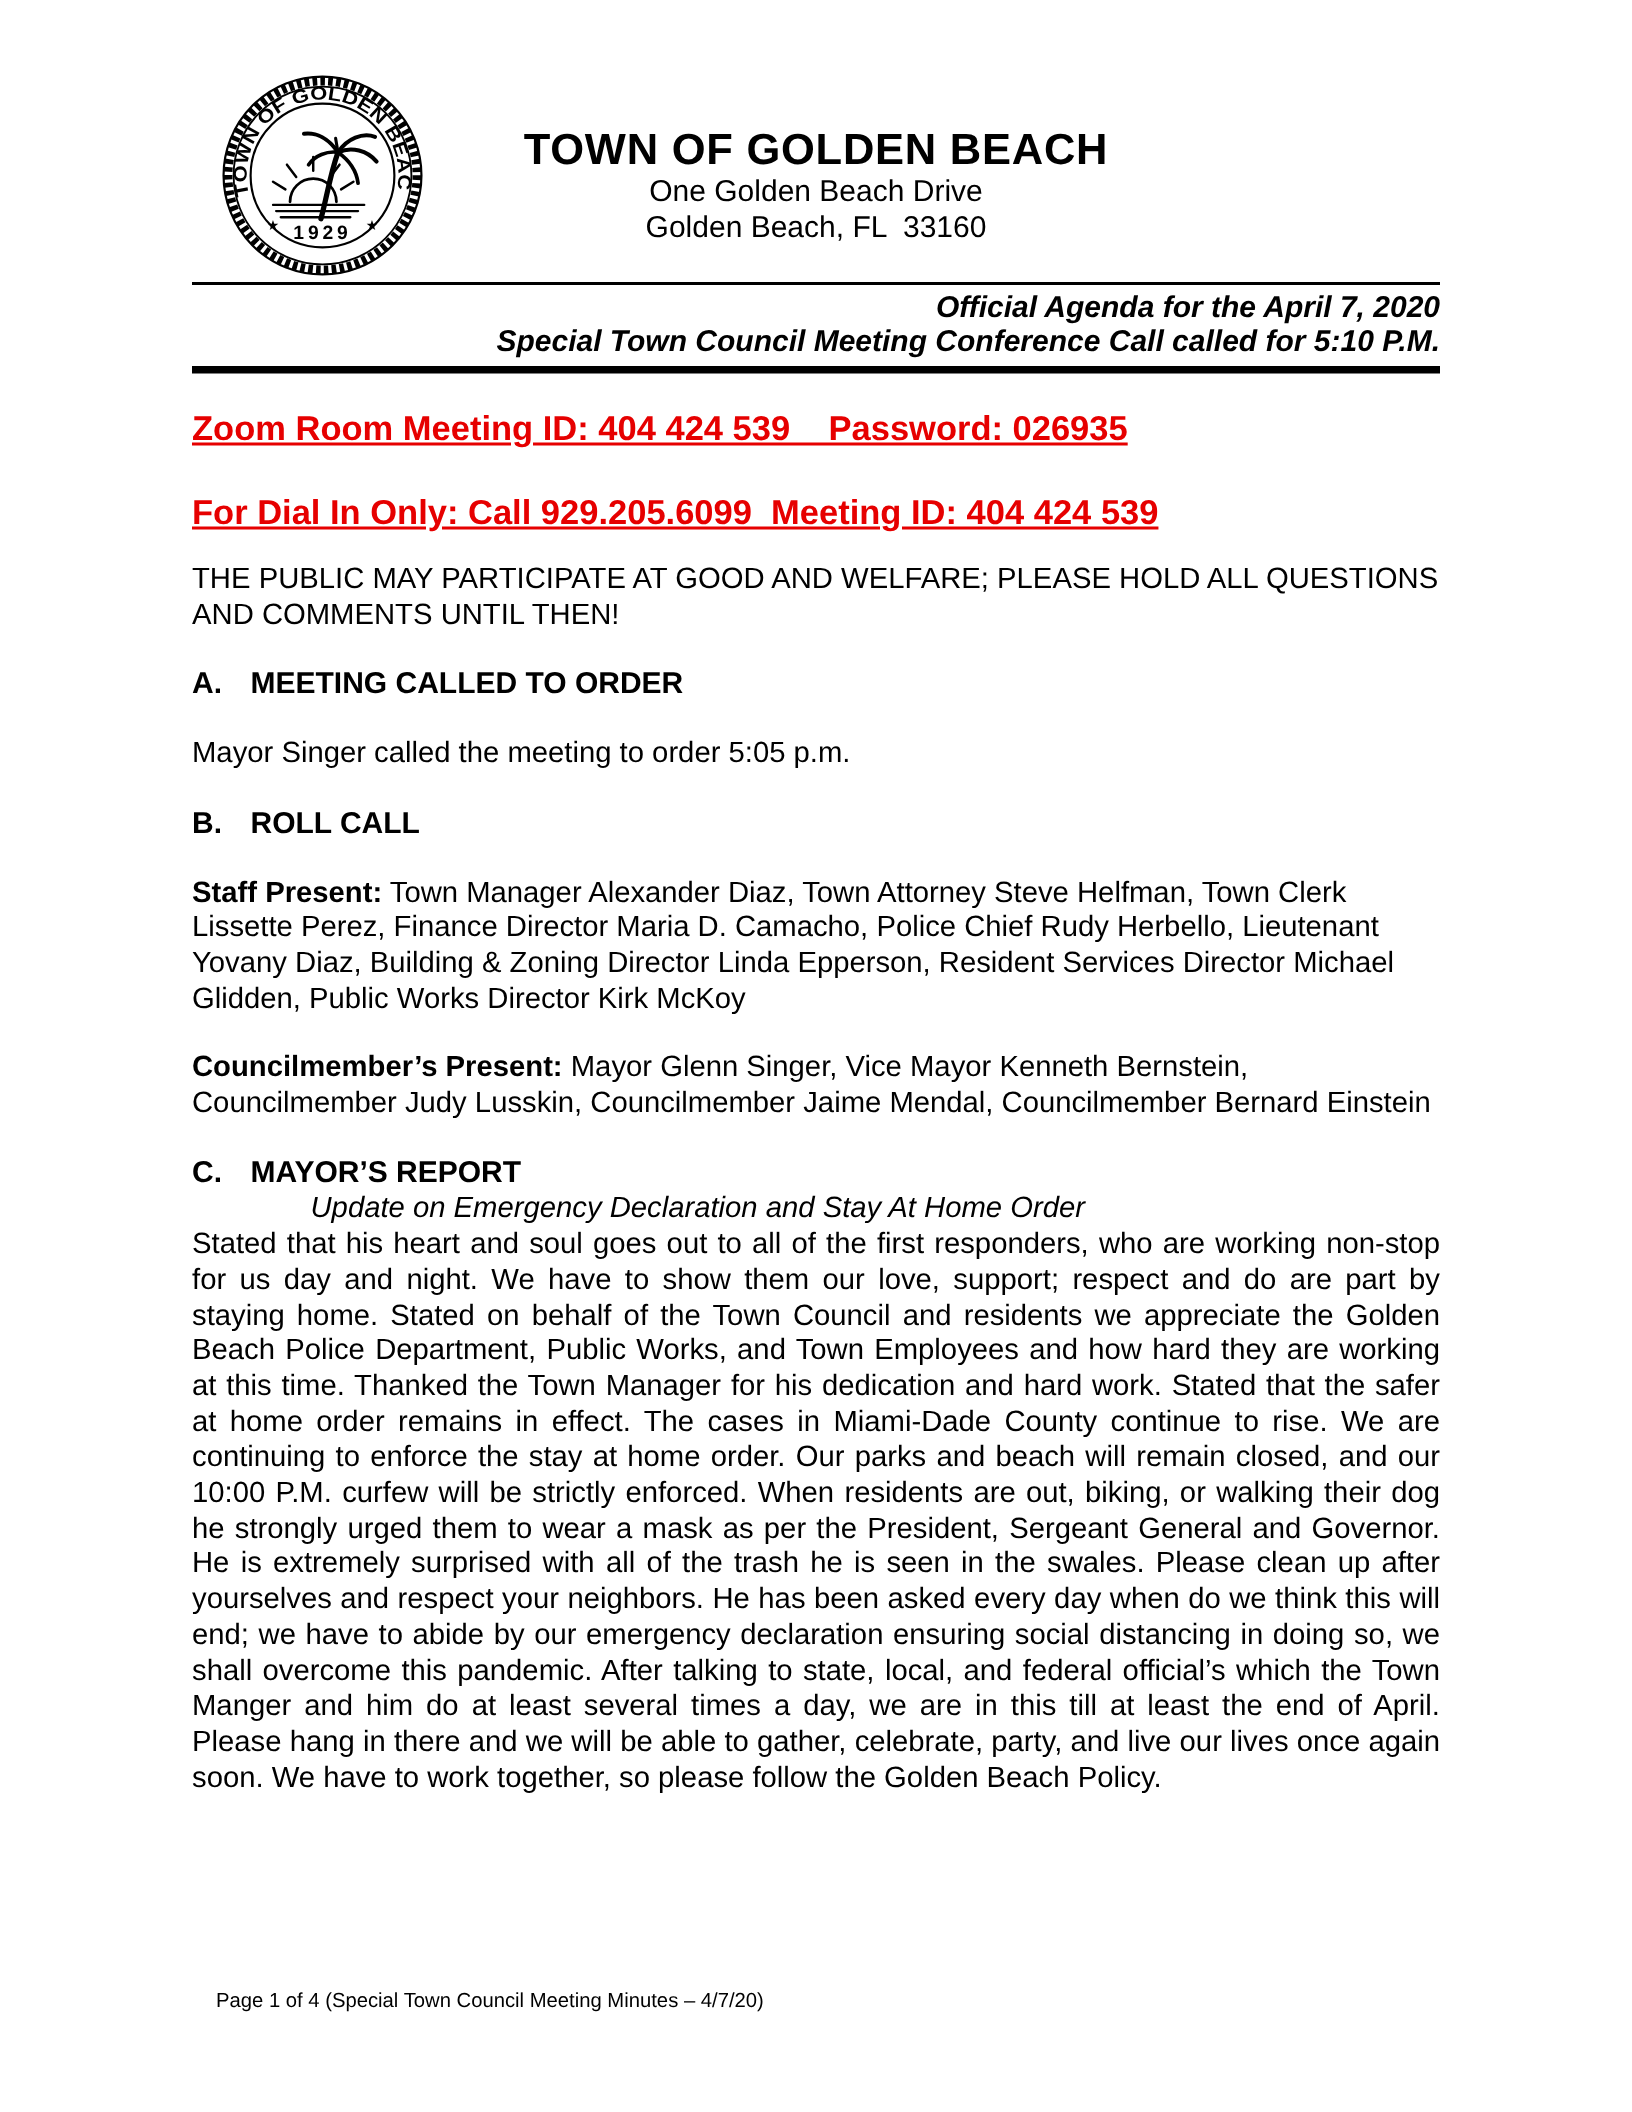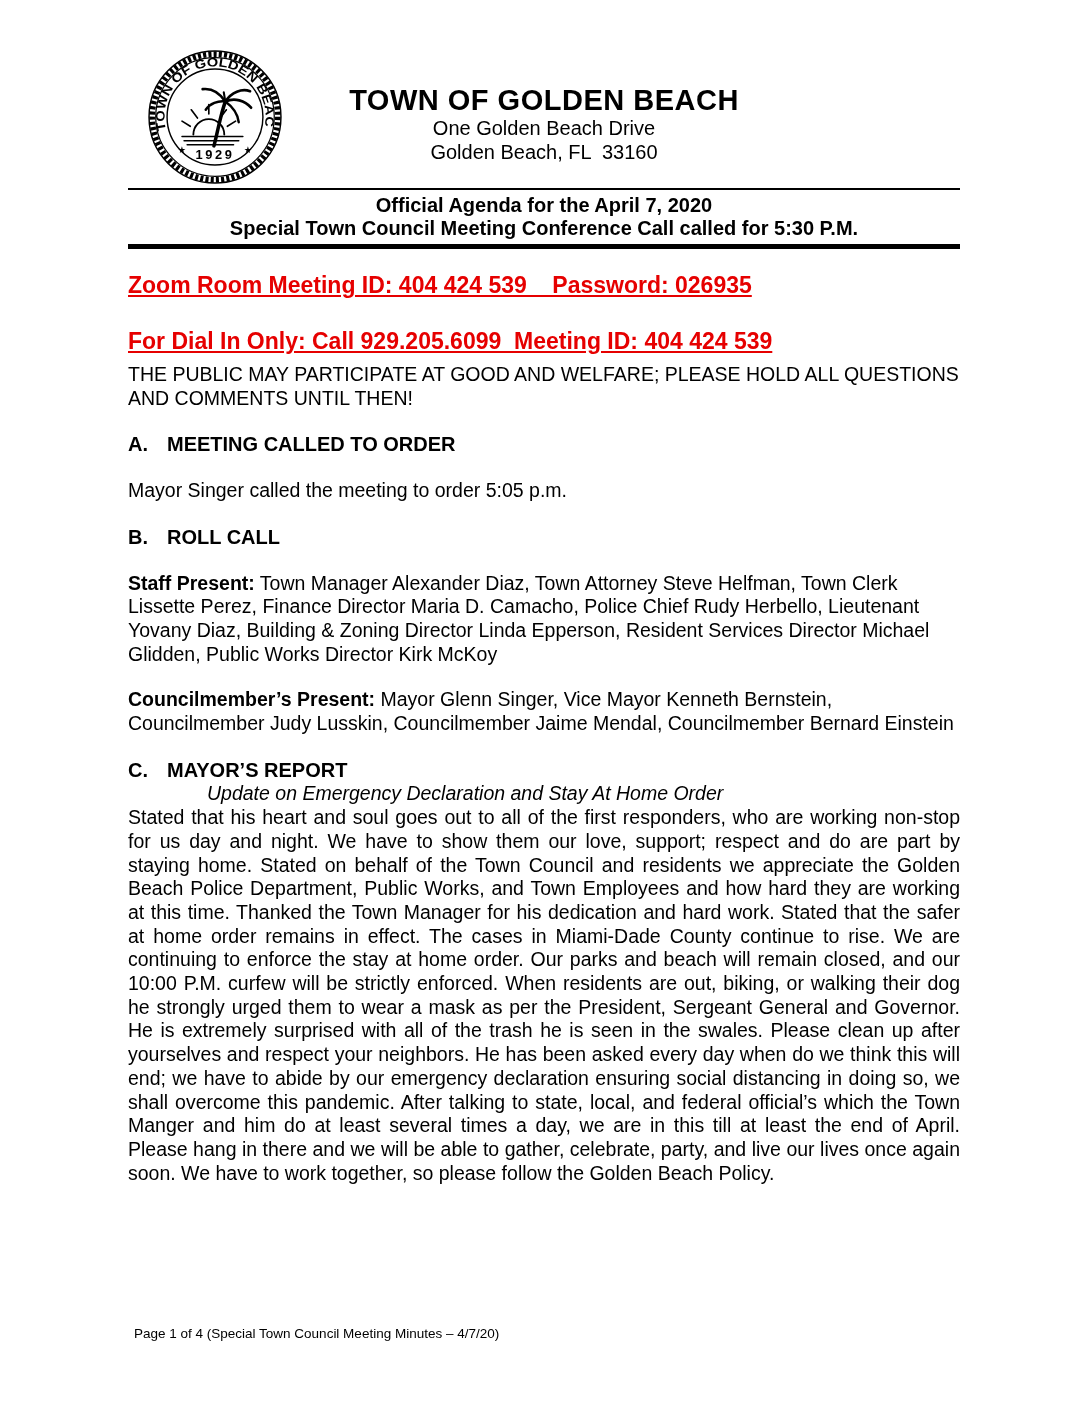--- a/index.html
+++ b/index.html
@@ -16,39 +16,39 @@
   .seal svg { width:100%; height:100%; }
   .seal text { font-family:"Liberation Sans", sans-serif; fill:#000; }
 
   .org-block { padding-top:84px; text-align:center; }
   .org-name { font-size:29px; font-weight:bold; letter-spacing:0.5px; line-height:32px; }
   .org-addr { font-size:20px; font-weight:normal; line-height:24px; white-space:pre-wrap; }
 
   .rule-thin  { border-top:2px solid #000; margin-top:24px; }
   .rule-thick { border-top:5px solid #000; margin-top:4px; }
 
-  .agenda { text-align:center; font-weight:bold; font-size:20px; line-height:23px; padding-top:4px; }
+  .agenda { text-align:right; font-weight:bold; font-size:20px; line-height:23px; padding-top:4px;font-style:italic; }
 
   .red-line {
     text-align:left; font-weight:bold; font-size:23px; line-height:27px;
     color:var(--accent,#e00000); text-decoration:underline; white-space:pre-wrap;
     margin-top:23px;
   }
   .red-line + .red-line { margin-top:29px; }
 
   .body-text { font-size:19.5px; line-height:23.7px; margin-top:22px; }
   .lead { font-weight:bold; }
 
   h2.section { font-size:20px; font-weight:bold; line-height:23.7px; margin-top:23px; }
   .sec-letter { display:inline-block; width:39px; }
 
   .subtitle  { font-size:19.5px; line-height:23.7px; margin-top:0; padding-left:79px;font-style:italic; }
   .justified { text-align:justify; margin-top:0; }
 
-  .footer { position:absolute; left:134px; top:1326px; font-size:13.5px; line-height:16px; }
+  .footer { position:absolute; left:144px; top:1326px; font-size:13.5px; line-height:16px; }
 </style>
 </head>
 <body>
 
 <div class="page">
 
   <div class="seal">
     <svg viewBox="0 0 130 130">
 
       <circle cx="65" cy="65" r="64" fill="none" stroke="#000" stroke-width="1.4"></circle>
@@ -98,29 +98,29 @@
     <header class="org-block">
       <div class="org-name">TOWN OF GOLDEN BEACH</div>
       <div class="org-addr">One Golden Beach Drive</div>
       <div class="org-addr">Golden Beach, FL  33160</div>
     </header>
 
     <div class="rule-thin"></div>
 
     <div class="agenda">
       <div>Official Agenda for the April 7, 2020</div>
-      <div>Special Town Council Meeting Conference Call called for 5:30 P.M.</div>
+      <div>Special Town Council Meeting Conference Call called for 5:10 P.M.</div>
     </div>
 
     <div class="rule-thick"></div>
 
     <div class="red-line">Zoom Room Meeting ID: 404 424 539    Password: 026935</div>
     <div class="red-line">For Dial In Only: Call 929.205.6099  Meeting ID: 404 424 539</div>
 
-    <p class="body-text" style="margin-top:8px">THE PUBLIC MAY PARTICIPATE AT GOOD AND WELFARE; PLEASE HOLD ALL QUESTIONS AND COMMENTS UNTIL THEN!</p>
+    <p class="body-text" style="margin-top:20px">THE PUBLIC MAY PARTICIPATE AT GOOD AND WELFARE; PLEASE HOLD ALL QUESTIONS AND COMMENTS UNTIL THEN!</p>
 
     <h2 class="section">
       <span class="sec-letter">A.</span><span>MEETING CALLED TO ORDER</span>
     </h2>
     <p class="body-text">Mayor Singer called the meeting to order 5:05 p.m.</p>
 
     <h2 class="section">
       <span class="sec-letter">B.</span><span>ROLL CALL</span>
     </h2>
     <p class="body-text"><span class="lead">Staff Present:</span><span> Town Manager Alexander Diaz, Town Attorney Steve Helfman, Town Clerk Lissette Perez, Finance Director Maria D. Camacho, Police Chief Rudy Herbello, Lieutenant Yovany Diaz, Building &amp; Zoning Director Linda Epperson, Resident Services Director Michael Glidden, Public Works Director Kirk McKoy</span></p>

